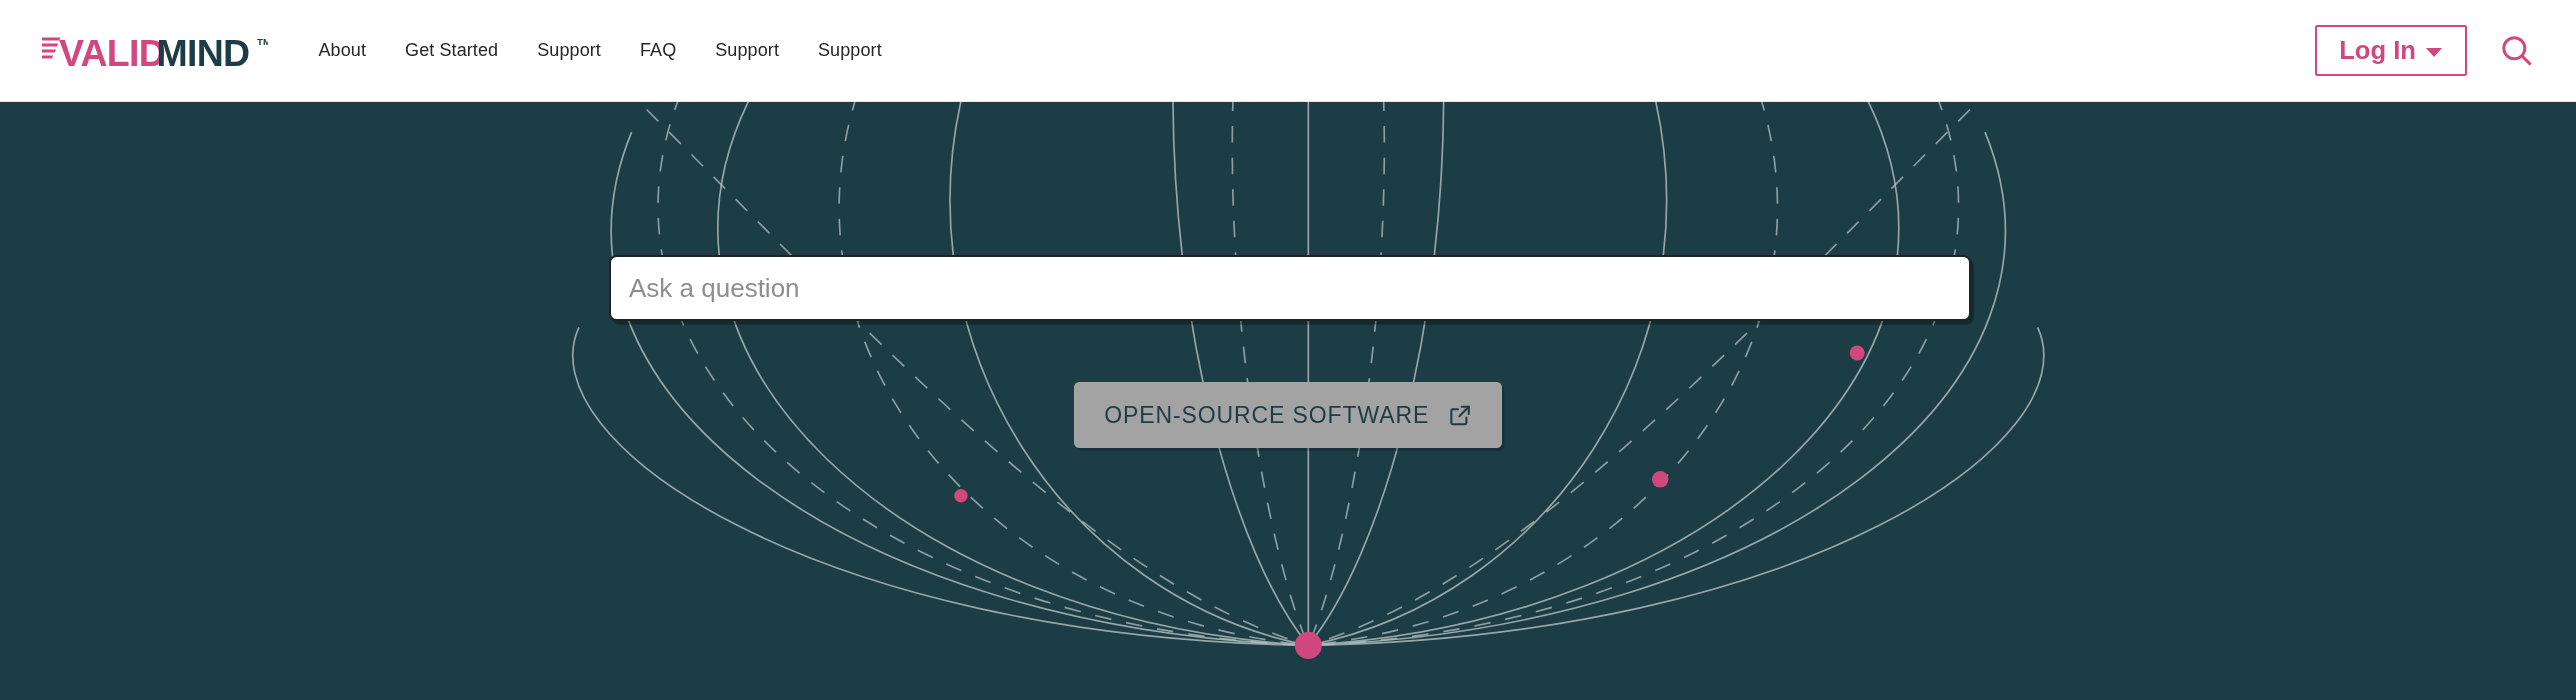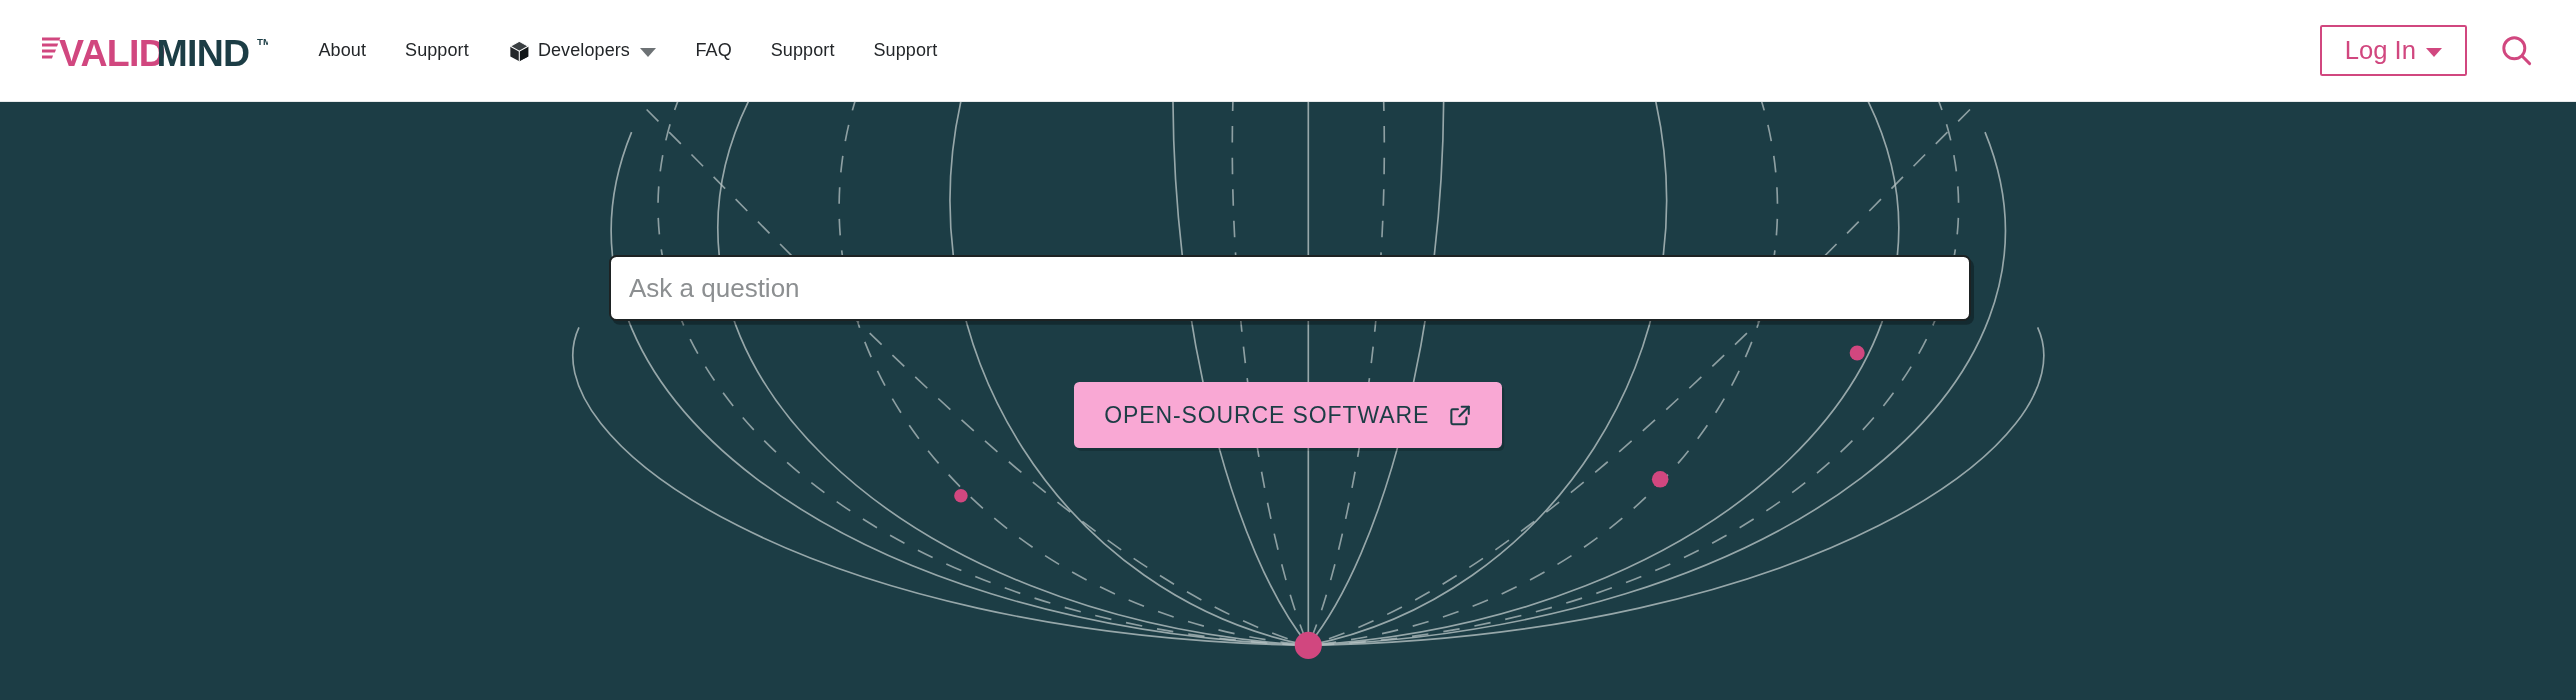--- a/index.html
+++ b/index.html
@@ -62,20 +62,21 @@
     border-top: 9px solid #6d7275;
     margin-left: 3px;
     position: relative; top: 2.3px;
   }
 
   .header-right {
     display: flex;
     align-items: center;
     gap: 32px;
     flex: 0 0 auto;
+    font-weight: bold;
   }
   .login-btn {
     display: flex;
     align-items: center;
     gap: 10.5px;
     border: 2.3px solid #d1477f;
     color: #d1477f;
     background: #ffffff;
     font-size: 25.6px;
     padding: 9px 22.6px;
@@ -143,21 +144,21 @@
     font-size: 23px;
     letter-spacing: 0.9px;
     padding: 19.5px 33px;
     border: none;
     border-radius: 5.3px;
     cursor: pointer;
     font-family: "Liberation Sans", sans-serif;
     box-shadow: 2.3px 3px 0 rgba(0,0,0,0.18);
   }
   .btn-oss {
-    background: #f9a8d4;
+    background: #a3a3a3;
     color: #1c3d45;
     font-size: 23px;
     letter-spacing: 0.9px;
     padding: 19.5px 30px;
     border: none;
     border-radius: 5.3px;
     cursor: pointer;
     display: flex;
     align-items: center;
     gap: 20px;
@@ -187,38 +188,28 @@
       <text x="286" y="16" font-family="Liberation Sans, sans-serif" font-size="13" font-weight="bold" fill="#1c3d45">TM</text>
     </svg>
   </div>
 
   <nav class="nav">
 
     <div class="nav-item">
       <span>About</span>
     </div>
 
+    <div class="nav-item">
+      <span>Get Started</span>
+    </div>
 
     <div class="nav-item">
       <span>Support</span>
     </div>
 
-    <div class="nav-item">
-      <span class="cube-icon">
-        <svg viewBox="0 0 24 24" width="22.6" height="22.6">
-          <path d="M12 1.5 21.5 6.6v10.8L12 22.5 2.5 17.4V6.6Z" fill="#232629"></path>
-          <path d="M12 1.5 21.5 6.6 12 11.8 2.5 6.6Z" fill="#3a3f42"></path>
-          <path d="M12 11.8v10.7l9.5-5.1V6.6Z" fill="#111517"></path>
-          <path d="M12 1.5 21.5 6.6 12 11.8 2.5 6.6Z" fill="none" stroke="#ffffff" stroke-width="1.1"></path>
-          <path d="M12 11.8v10.7" fill="none" stroke="#ffffff" stroke-width="1.1"></path>
-        </svg>
-      </span>
-      <span>Developers</span>
-      <span class="caret"></span>
-    </div>
 
     <div class="nav-item">
       <span>FAQ</span>
     </div>
 
     <div class="nav-item">
       <span>Support</span>
     </div>
 
     <div class="nav-item">

